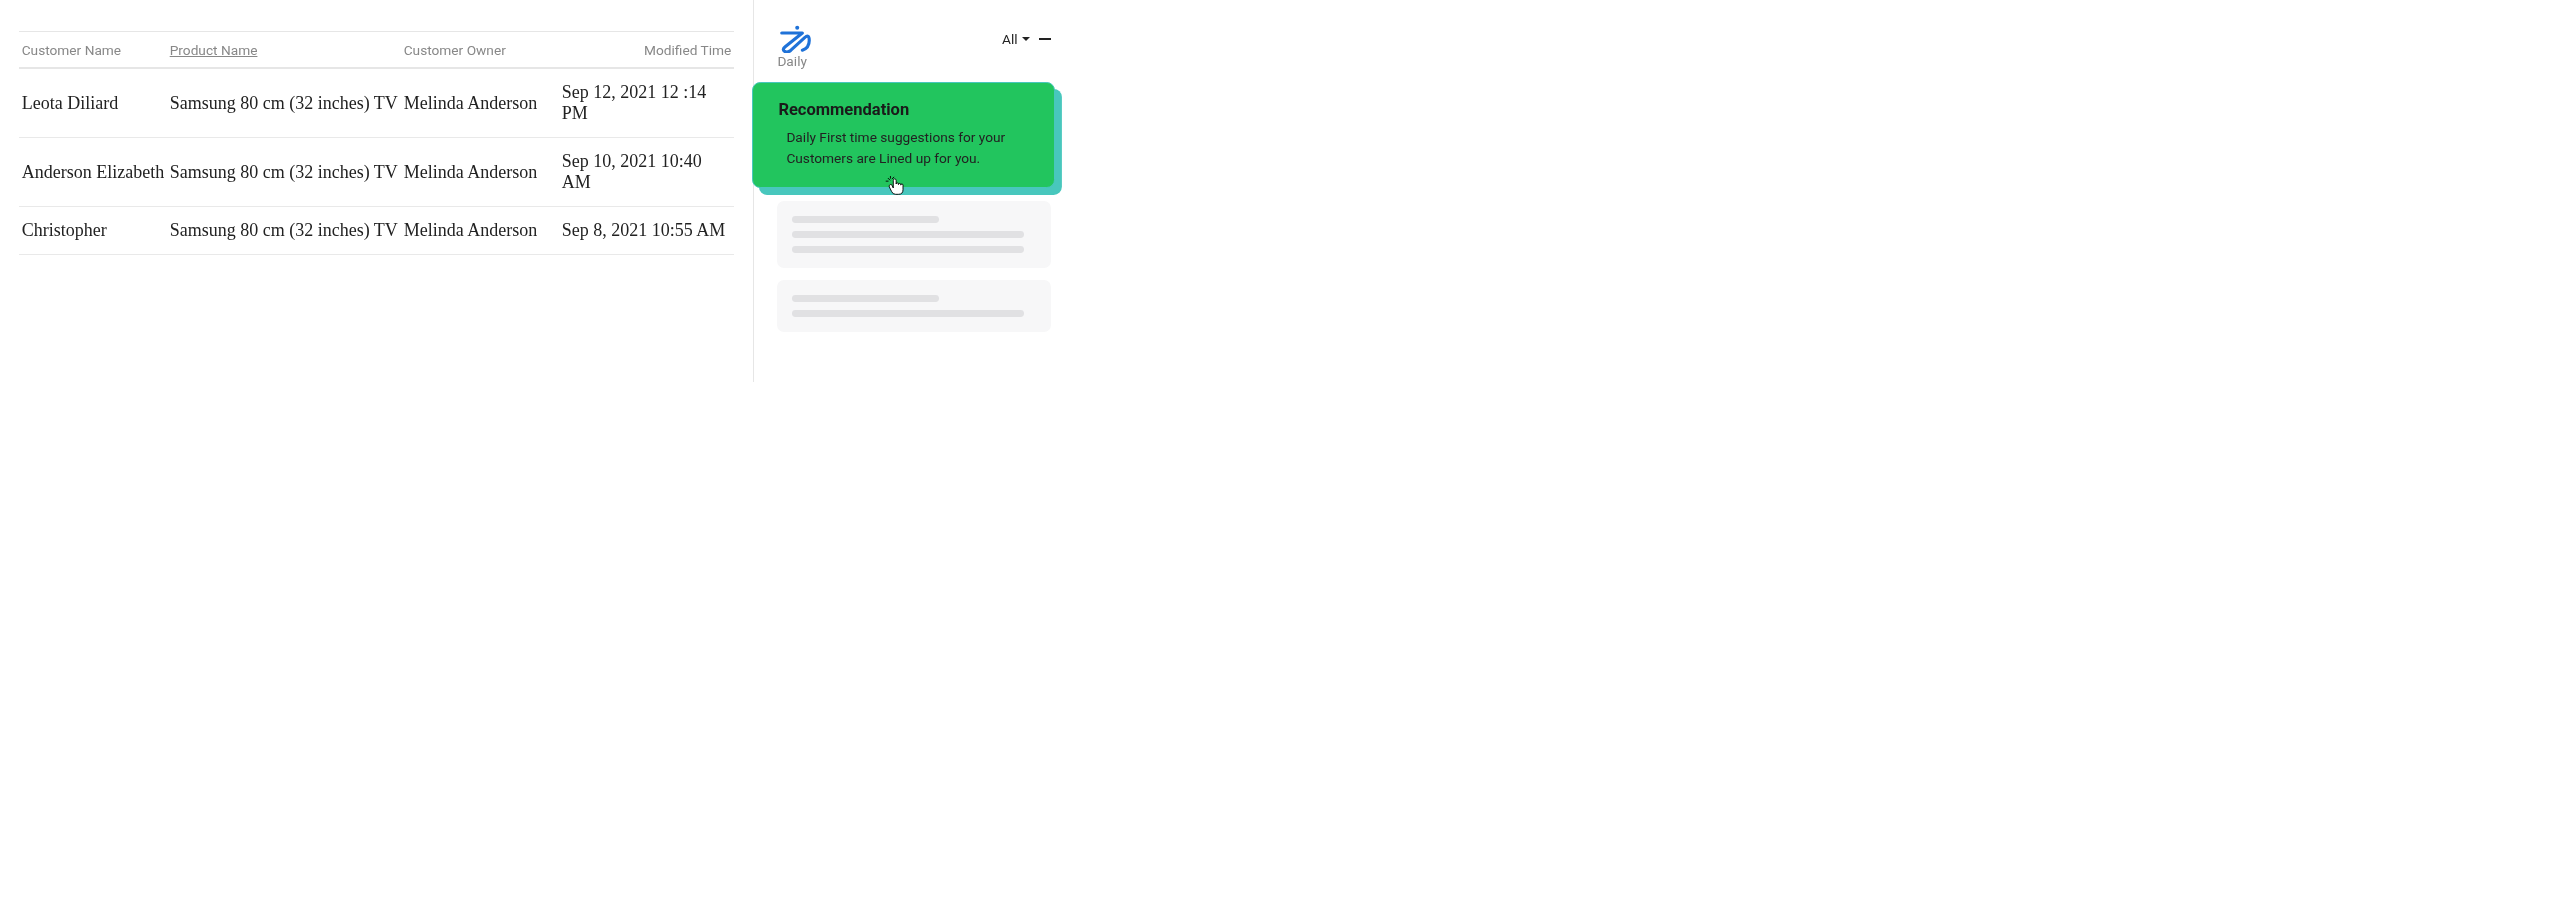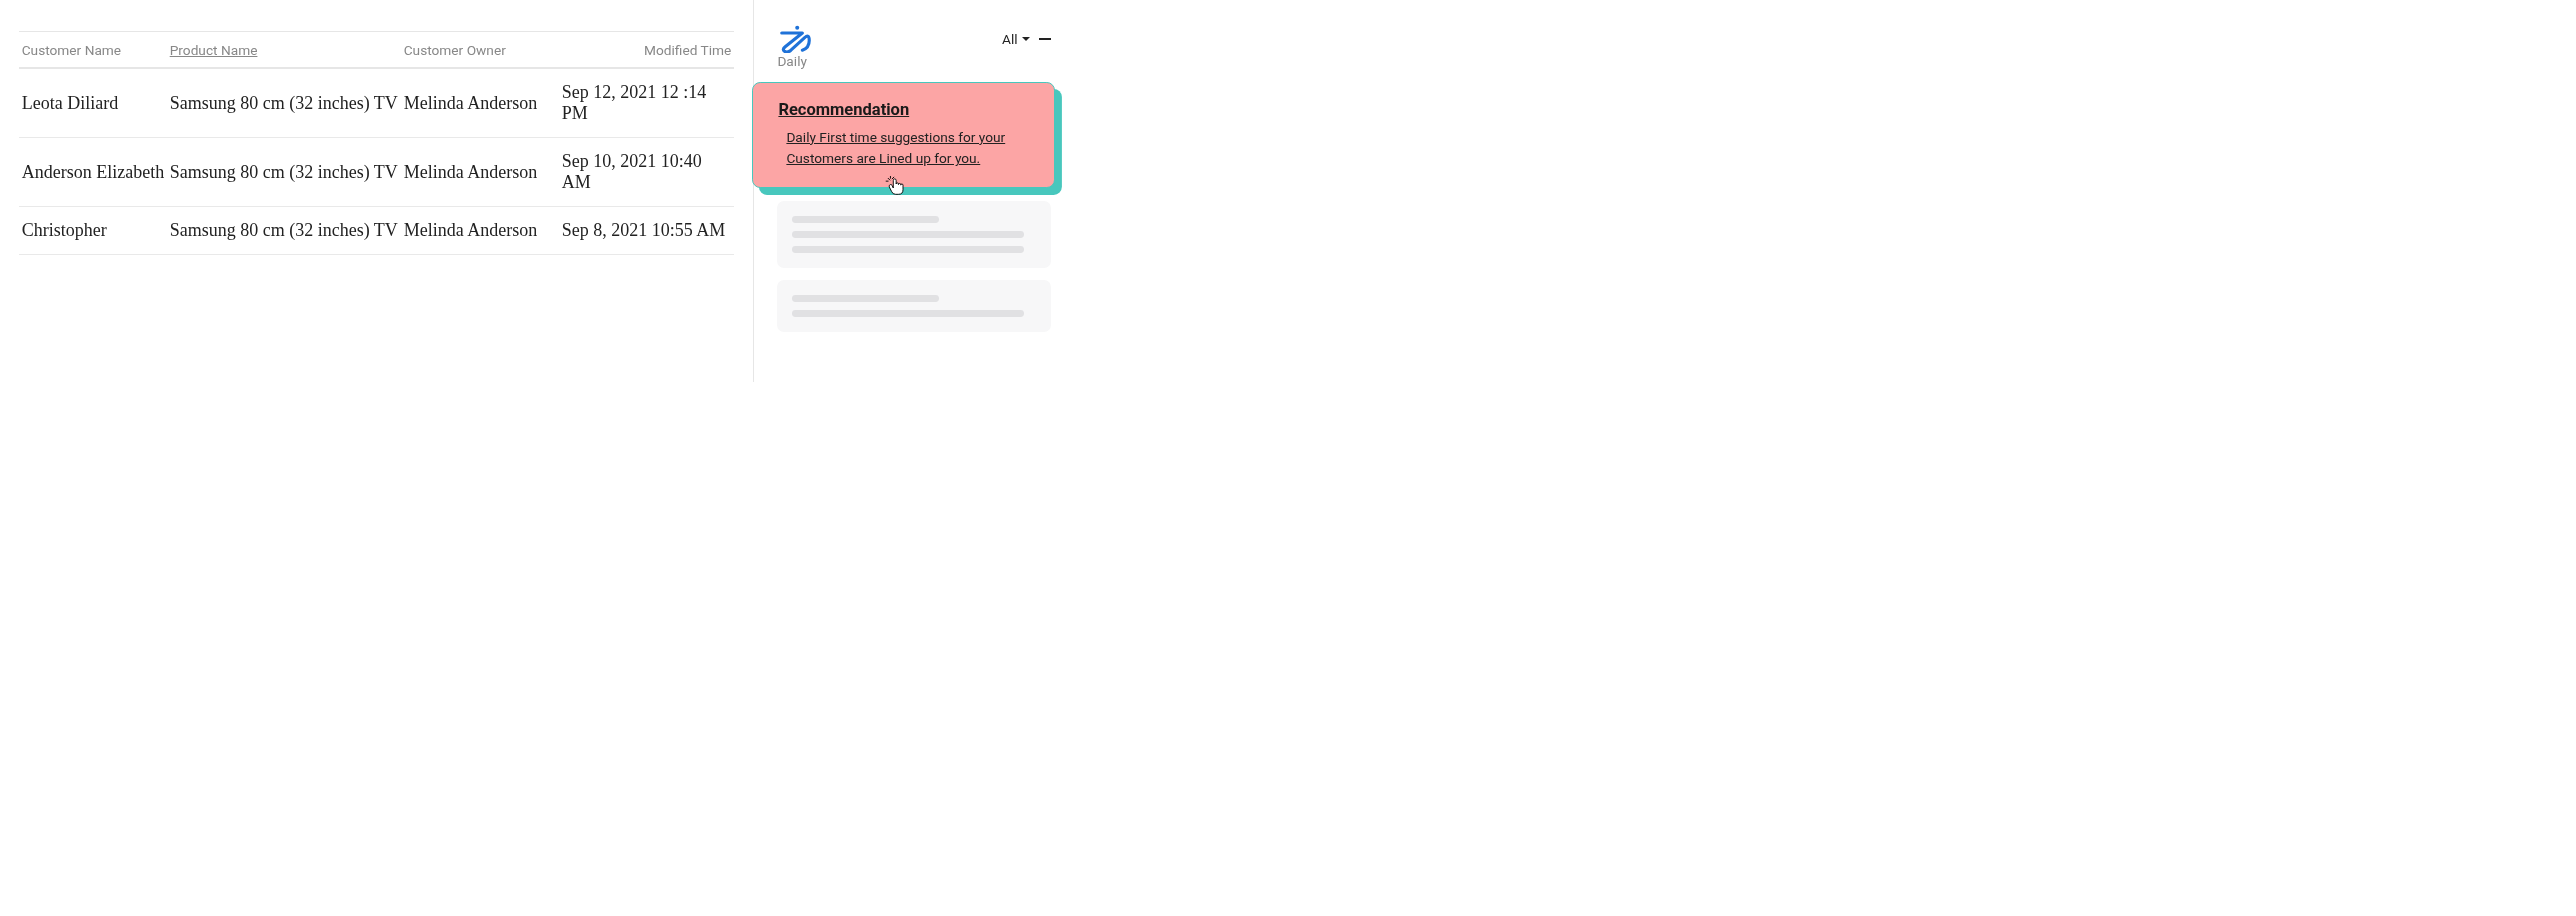--- a/index.html
+++ b/index.html
@@ -132,25 +132,24 @@
       position: absolute;
       inset: 0;
       background: #48c7bd;
       border-radius: 8.2px;
       transform: translate(6.9px, 6.9px);
       z-index: 0;
     }
     .reco-card {
       position: relative;
       z-index: 1;
-      background: #fca5a5;
+      background: #22c55e;
       border: 1.4px solid #48c7bd;
       border-radius: 8.2px;
       padding: 16.5px 20.6px 18px 25px;
-      text-decoration: underline;
     }
     .reco-title {
       font-size: 16.5px;
       font-weight: 700;
       color: #1a1a1a;
       margin-bottom: 8.2px;
     }
     .reco-body {
       font-size: 13.7px;
       color: #222;

